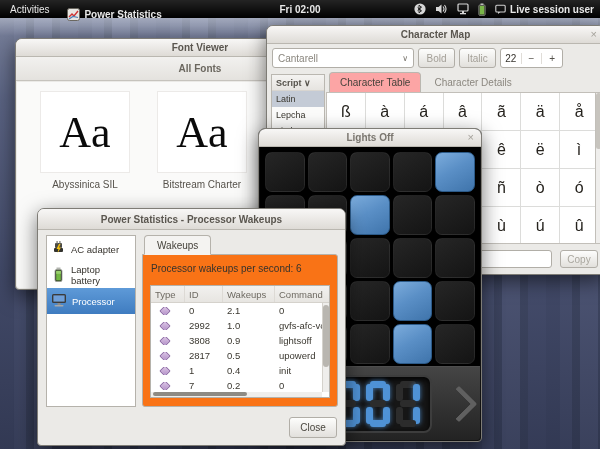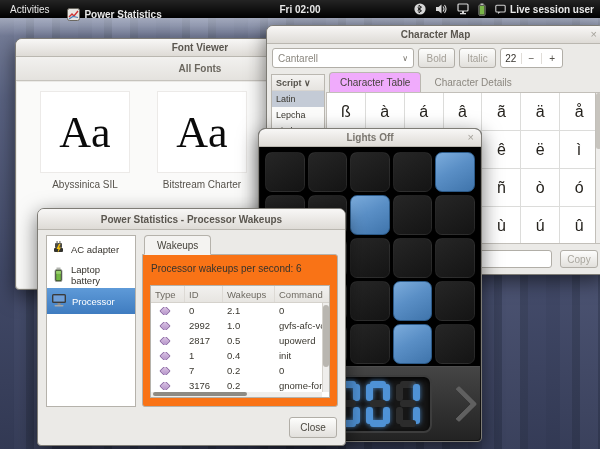--- a/index.html
+++ b/index.html
@@ -48,21 +48,21 @@
   .cm-spin span{flex:1;text-align:center;}
   .cm-spin .sbtn{color:#55524b;border-left:1px solid #e0ddd8;}
   .cm-script-pane{position:absolute;left:4px;top:48px;width:54px;bottom:28px;background:#fbfbfa;border:1px solid #bab7b0;overflow:hidden;}
   .cm-script-head{height:16px;border-bottom:1px solid #d8d5d0;display:flex;align-items:center;padding:0 4px;
     font-size:9px;font-weight:bold;color:#55524b;background:linear-gradient(#f4f3f1,#e6e4e0);}
   .script-item{height:16px;display:flex;align-items:center;padding:0 4px;font-size:9px;color:#3a372f;}
   .script-item.sel{background:#c4cbd6;}
   .cm-tabs{position:absolute;left:62px;top:46px;height:20px;display:flex;align-items:flex-end;gap:2px;}
   .cm-tab{height:20px;padding:0 10px;display:flex;align-items:center;font-size:10px;color:#8b877f;
     border:1px solid transparent;border-bottom:none;border-radius:4px 4px 0 0;}
-  .cm-tab.active{background:#f0abfc;border-color:#bab7b0;color:#45423b;text-align:center;}
+  .cm-tab.active{background:#fca5a5;border-color:#bab7b0;color:#45423b;text-align:center;}
   .cm-table{position:absolute;left:59px;top:66px;width:274px;height:152px;background:#fff;border:1px solid #c2bfb9;overflow:hidden;}
   .char-row{display:flex;height:38px;}
   .char-cell{width:39px;height:38px;border-right:1px solid #dcdcda;border-bottom:1px solid #dcdcda;
     display:flex;align-items:center;justify-content:center;font-size:16px;color:#26231e;background:#fff;}
   .cm-vscroll{position:absolute;right:2px;top:66px;width:7px;height:152px;background:#efeeec;border:1px solid #c2bfb9;}
   .cm-vthumb{position:absolute;left:0;top:0;width:5px;height:56px;background:#c7c4be;border-radius:3px;}
   .cm-bottom{position:absolute;left:62px;right:6px;bottom:6px;height:18px;display:flex;gap:8px;align-items:center;}
   .cm-entry{flex:1;height:18px;background:#fff;border:1px solid #b1aea7;border-radius:3px;}
   .cm-copy{width:38px;height:18px;color:#aaa79f;}
   
@@ -419,20 +419,28 @@
                 <div class="diamond"></div>
               </div>
               <div class="ps-td c-id">2992</div>
               <div class="ps-td c-wake">1.0</div>
               <div class="ps-td c-cmd">gvfs-afc-volume-m</div>
             </div>
             <div class="ps-row">
               <div class="ps-td c-type">
                 <div class="diamond"></div>
               </div>
+              <div class="ps-td c-id">3808</div>
+              <div class="ps-td c-wake">0.9</div>
+              <div class="ps-td c-cmd">lightsoff</div>
+            </div>
+            <div class="ps-row">
+              <div class="ps-td c-type">
+                <div class="diamond"></div>
+              </div>
               <div class="ps-td c-id">2817</div>
               <div class="ps-td c-wake">0.5</div>
               <div class="ps-td c-cmd">upowerd</div>
             </div>
             <div class="ps-row">
               <div class="ps-td c-type">
                 <div class="diamond"></div>
               </div>
               <div class="ps-td c-id">1</div>
               <div class="ps-td c-wake">0.4</div>

